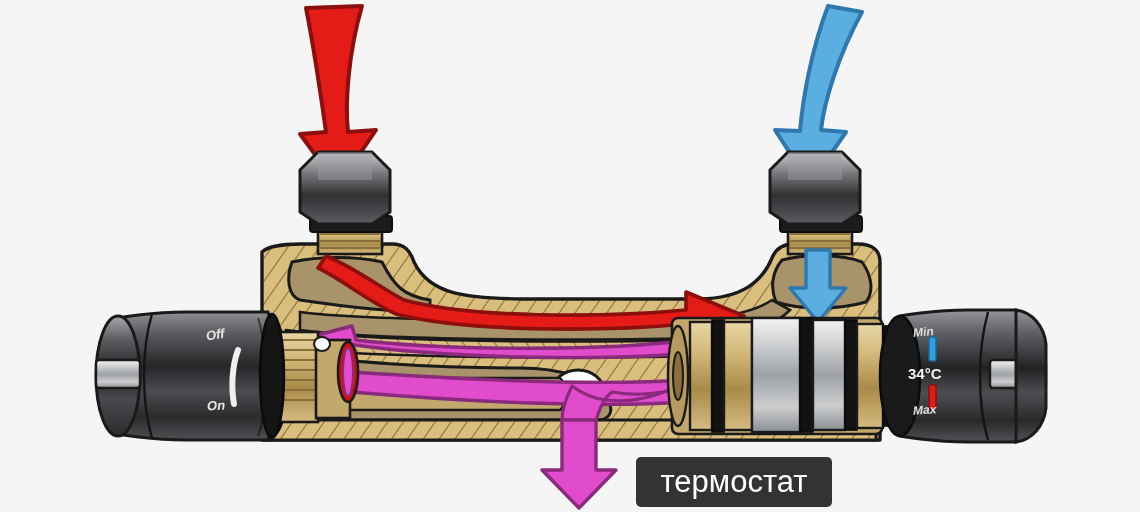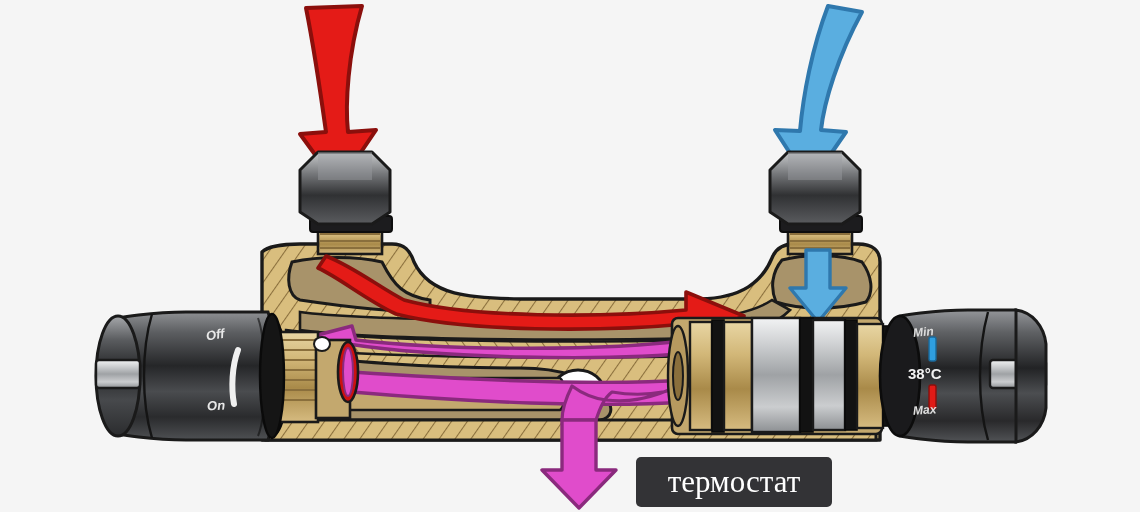--- a/index.html
+++ b/index.html
@@ -28,21 +28,21 @@
     top: 457px;
     width: 196px;
     height: 50px;
     background: #333336;
     border-radius: 5px;
     display: flex;
     align-items: center;
     justify-content: center;
     color: #ffffff;
     font-size: 31px;
-    font-family: Liberation Serif, serif;
+    font-family: Liberation Sans, sans-serif;
     letter-spacing: 0px;
     box-sizing: border-box;
   }
   .knob-text {
     position: absolute;
     color: #e8e8e8;
     font-family: "Liberation Sans", sans-serif;
     font-style: italic;
     font-weight: bold;
     white-space: nowrap;
@@ -283,17 +283,17 @@
   </svg>
 
   <div id="label-thermostat">термостат</div>
 
   <div class="knob-text" id="knob-left-off">Off</div>
 
   <div class="knob-text" id="knob-left-on">On</div>
 
   <div class="knob-text" id="knob-right-min">Min</div>
 
-  <div class="knob-text" id="knob-right-temp">38°C</div>
+  <div class="knob-text" id="knob-right-temp">34°C</div>
 
   <div class="knob-text" id="knob-right-max">Max</div>
 
 </div>
 
 </body></html>

